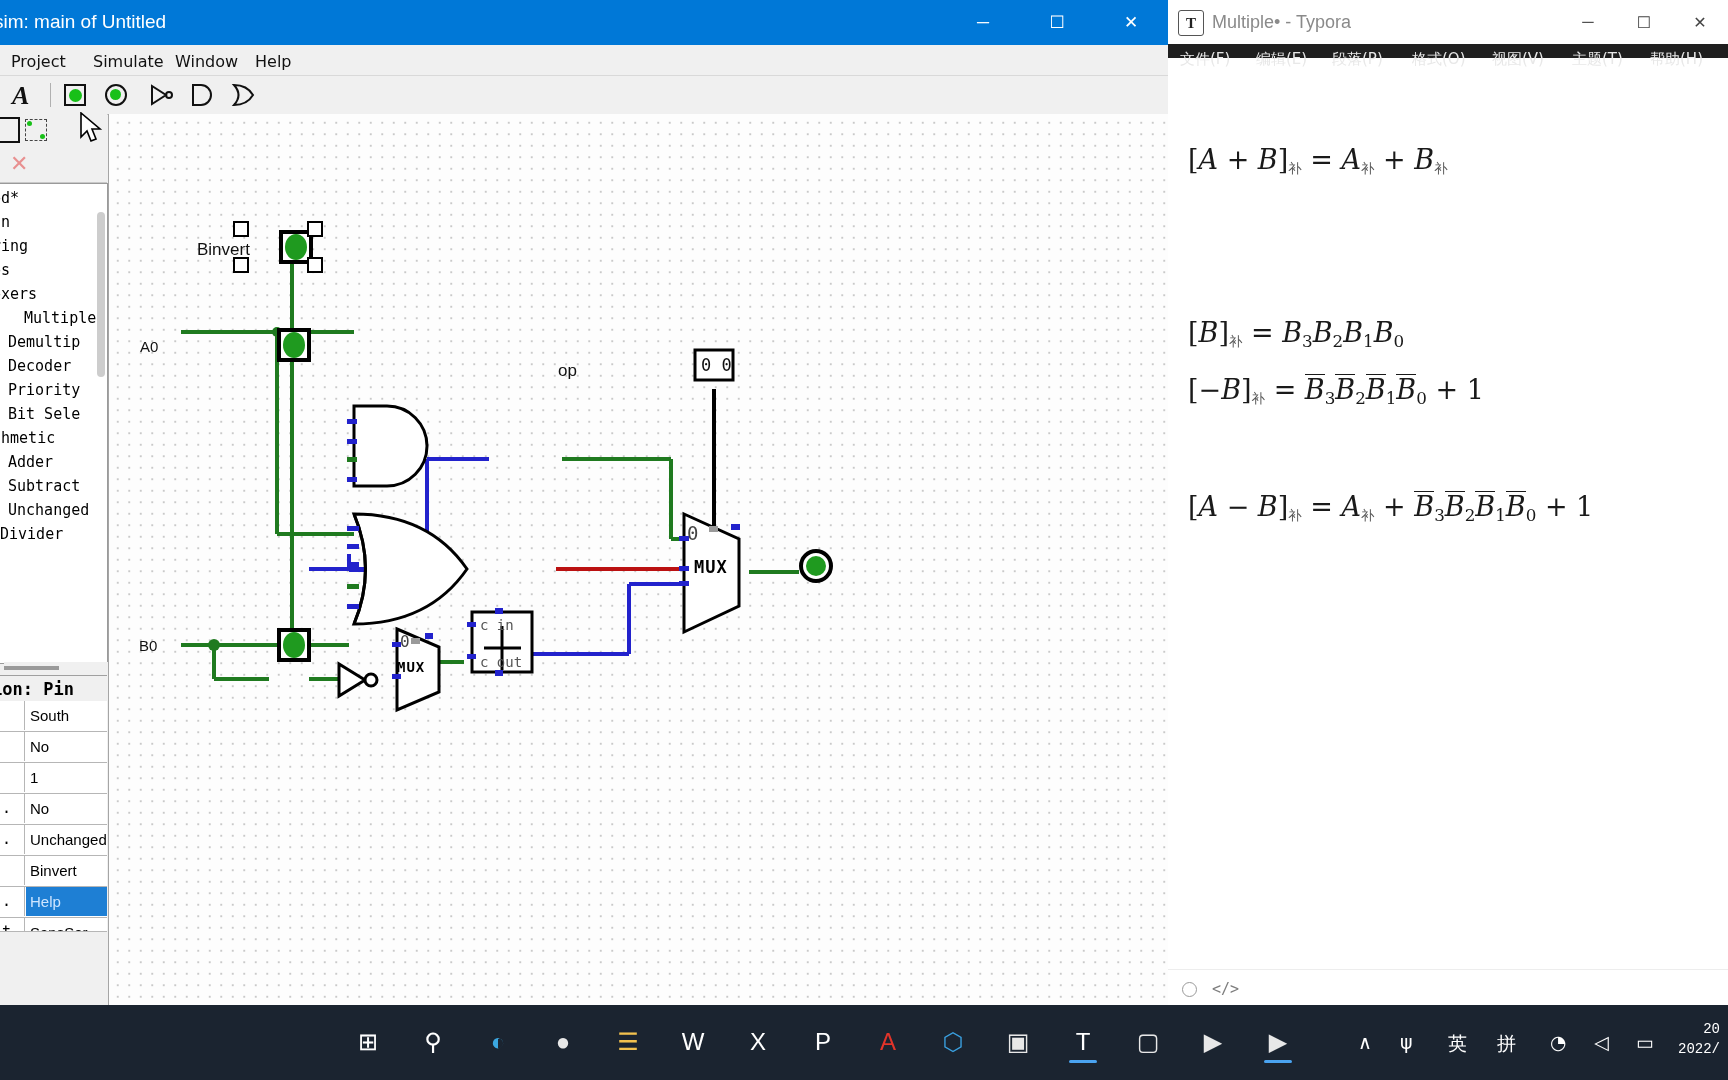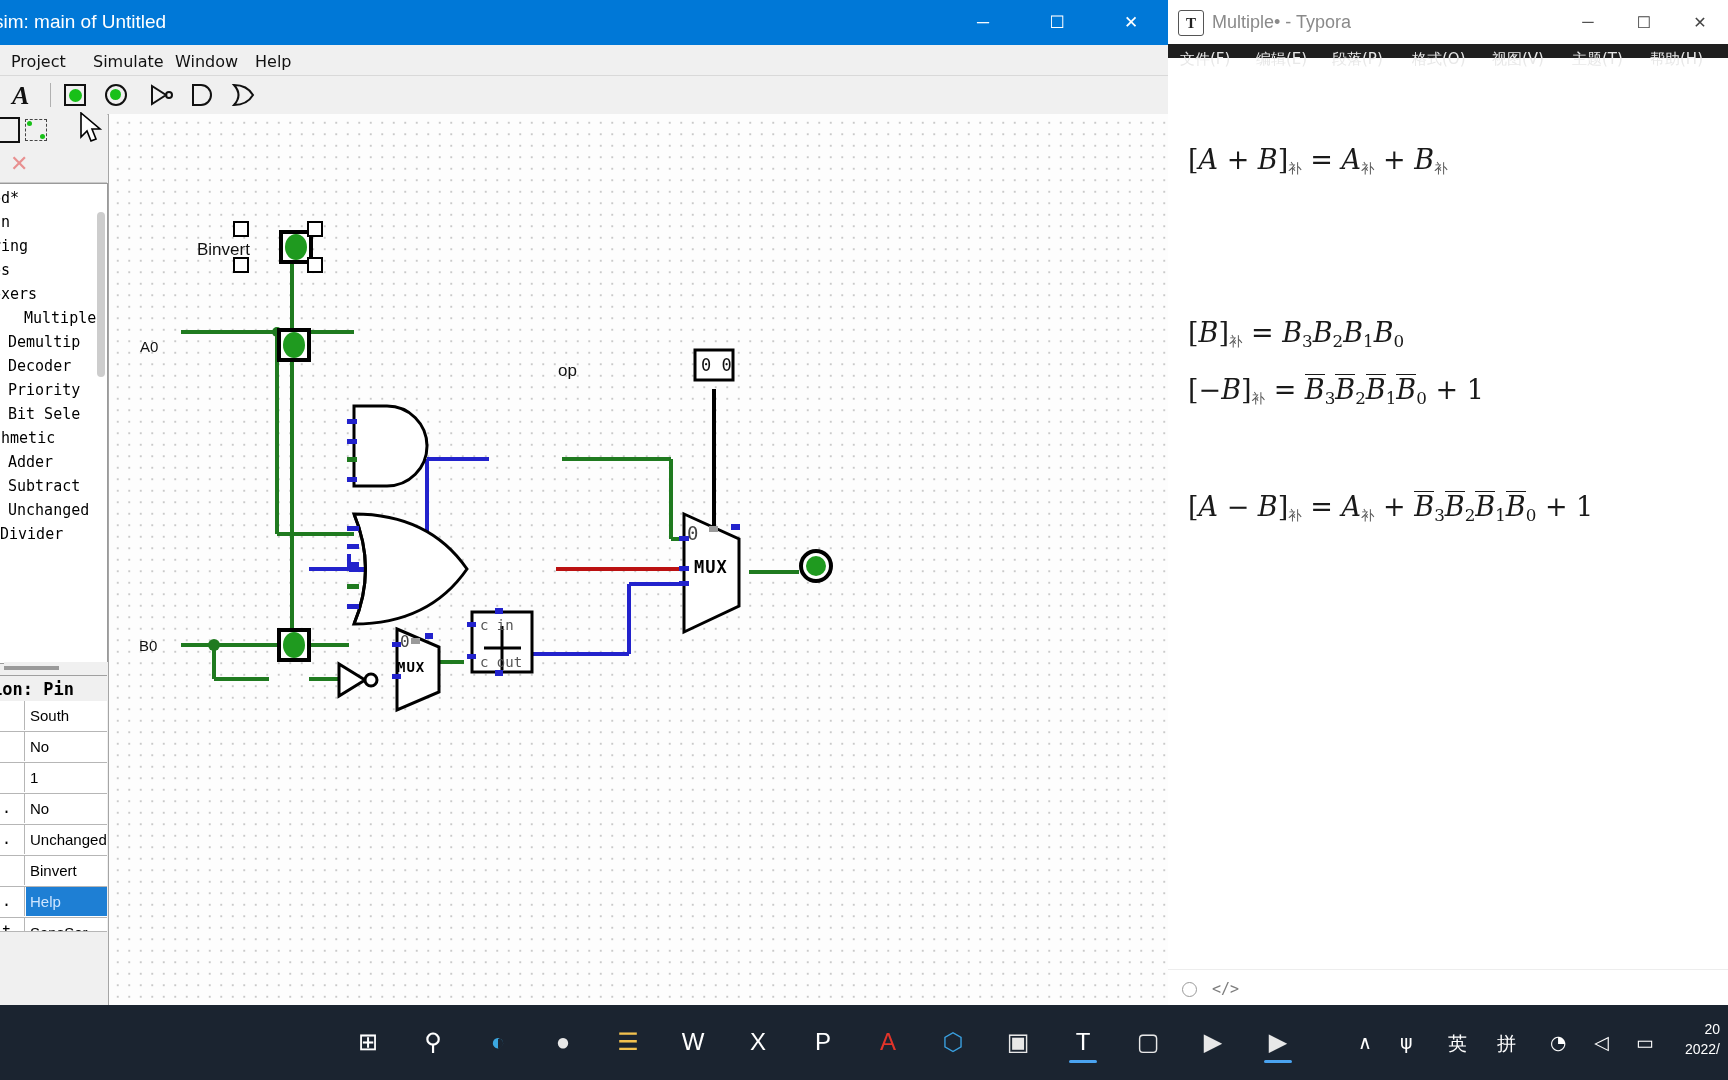--- a/index.html
+++ b/index.html
@@ -143,21 +143,21 @@
   .tb-icon{
     position:absolute;top:14px;width:46px;height:46px;
     display:flex;align-items:center;justify-content:center;
   }
   .tb-icon .glyph{font-size:24px;color:#fff;line-height:1;}
   .tb-underline{position:absolute;bottom:2px;left:9px;width:28px;height:3px;background:#4aa3f0;border-radius:2px;}
   .tray{
     position:absolute;top:26px;color:#fff;font-size:19px;white-space:nowrap;
     font-family:"DejaVu Sans","Liberation Sans",sans-serif;
   }
-  #clock{position:absolute;right:8px;top:14px;color:#fff;font-size:14px;text-align:right;line-height:20px;white-space:nowrap;}
+  #clock{position:absolute;right:8px;top:14px;color:#fff;font-size:14px;text-align:right;line-height:20px;white-space:nowrap;font-family:Liberation Mono, monospace;}
 </style>
 </head>
 <body>
 
 <div class="abs" id="logisim">
 
   <div class="abs" id="logisim-titlebar">
     <div class="abs" id="logisim-title">sim: main of Untitled</div>
     <div class="abs winbtn" id="lg-min">─</div>
     <div class="abs winbtn" id="lg-max">☐</div>

